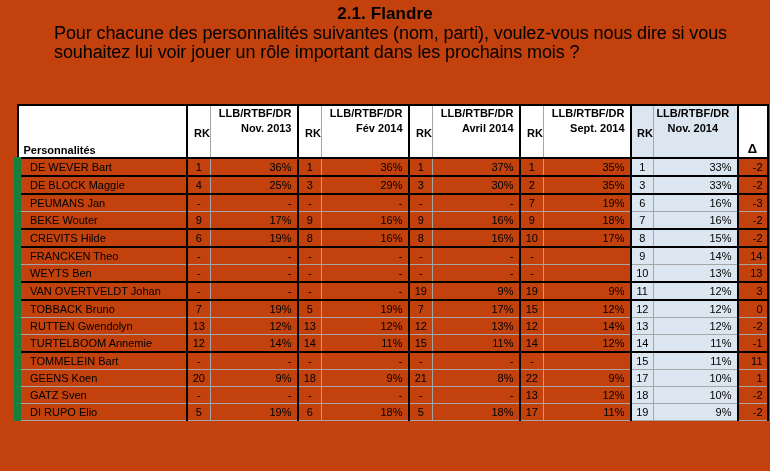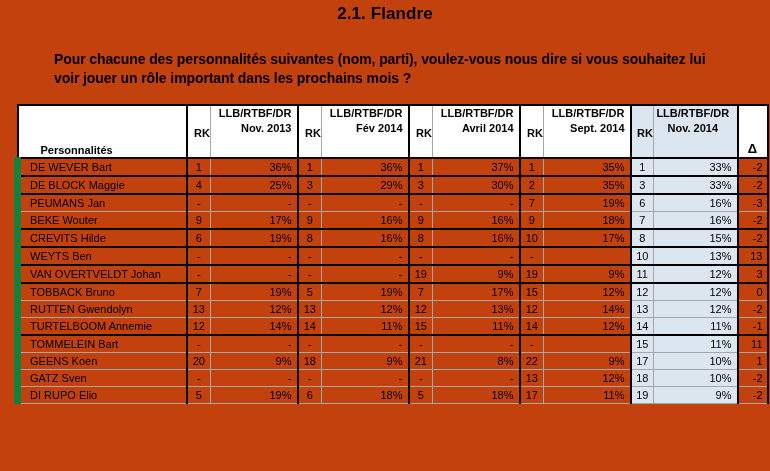--- a/index.html
+++ b/index.html
@@ -31,24 +31,24 @@
     width: 770px;
     text-align: center;
     font-size: 17px;
     font-weight: bold;
     letter-spacing: 0.1px;
   }
 
   .question {
     position: absolute;
     left: 54px;
-    top: 50px;
+    top: 24px;
     width: 678px;
-    font-size: 14px;
-    font-weight: bold;
+    font-size: 18px;
+    font-weight: normal;
     line-height: 19px;
     letter-spacing: -0.1px;
   }
 
   
   .table-wrap {
     position: absolute;
     left: 14px;
     top: 104px;
     width: 742px;
@@ -74,21 +74,21 @@
 
   
   thead th {
     font-weight: bold;
     font-size: 11px;
     background: #ffffff;
     border-top: 2px solid #000000 !important;
   }
   thead th.hdr-name {
     text-align: left;
-    padding-left: 22px;
+    padding-left: 5px;
     vertical-align: bottom;
     height: 34px;
     line-height: 14px;
     border-bottom: 2px solid #000000 !important;
     border-left: 2px solid #000000 !important;
   }
   thead th.hdr-rk {
     text-align: right;
     vertical-align: bottom;
     height: 34px;
@@ -289,20 +289,34 @@
             <td class="c-rk">8</td>
             <td class="c-val">16%</td>
             <td class="c-rk">8</td>
             <td class="c-val">16%</td>
             <td class="c-rk">10</td>
             <td class="c-val">17%</td>
             <td class="c-rk hl">8</td>
             <td class="c-val hl">15%</td>
             <td class="c-delta">-2</td>
           </tr>
+          <tr>
+            <td class="c-name">FRANCKEN Theo</td>
+            <td class="c-rk">-</td>
+            <td class="c-val">-</td>
+            <td class="c-rk">-</td>
+            <td class="c-val">-</td>
+            <td class="c-rk">-</td>
+            <td class="c-val">-</td>
+            <td class="c-rk">-</td>
+            <td class="c-val"></td>
+            <td class="c-rk hl">9</td>
+            <td class="c-val hl">14%</td>
+            <td class="c-delta">14</td>
+          </tr>
           <tr class="thick-bottom">
             <td class="c-name">WEYTS Ben</td>
             <td class="c-rk">-</td>
             <td class="c-val">-</td>
             <td class="c-rk">-</td>
             <td class="c-val">-</td>
             <td class="c-rk">-</td>
             <td class="c-val">-</td>
             <td class="c-rk">-</td>
             <td class="c-val"></td>

